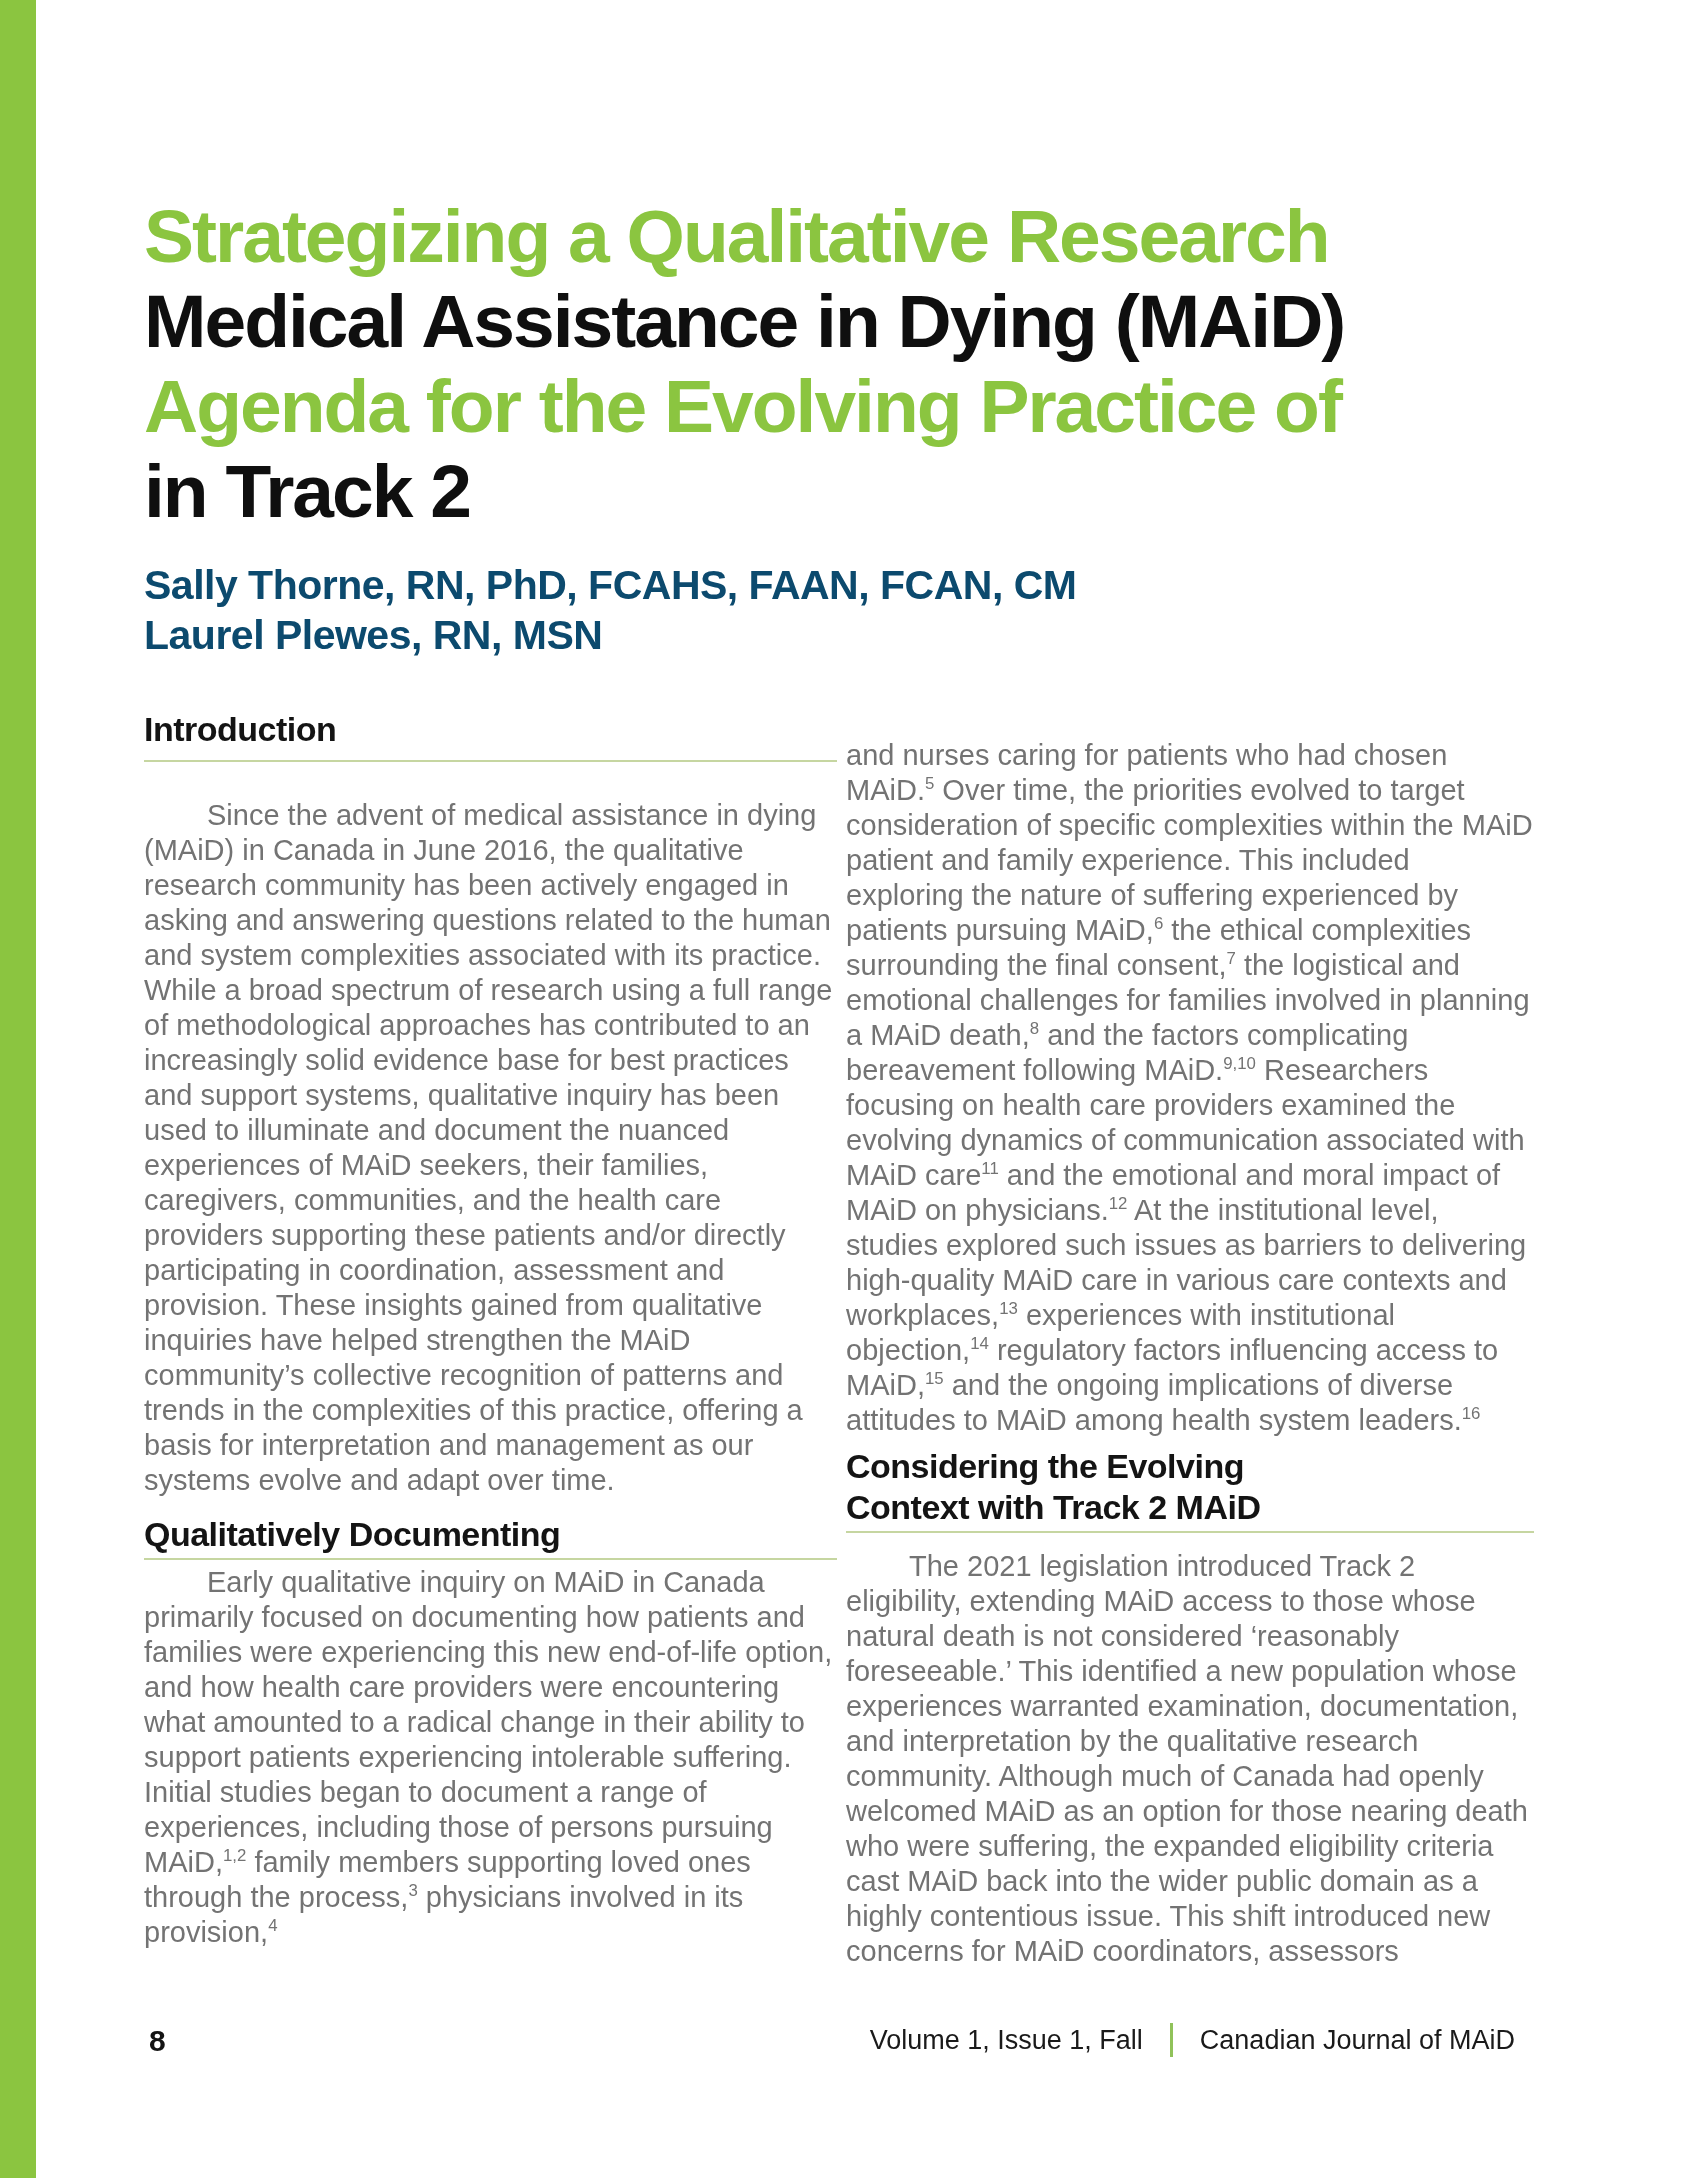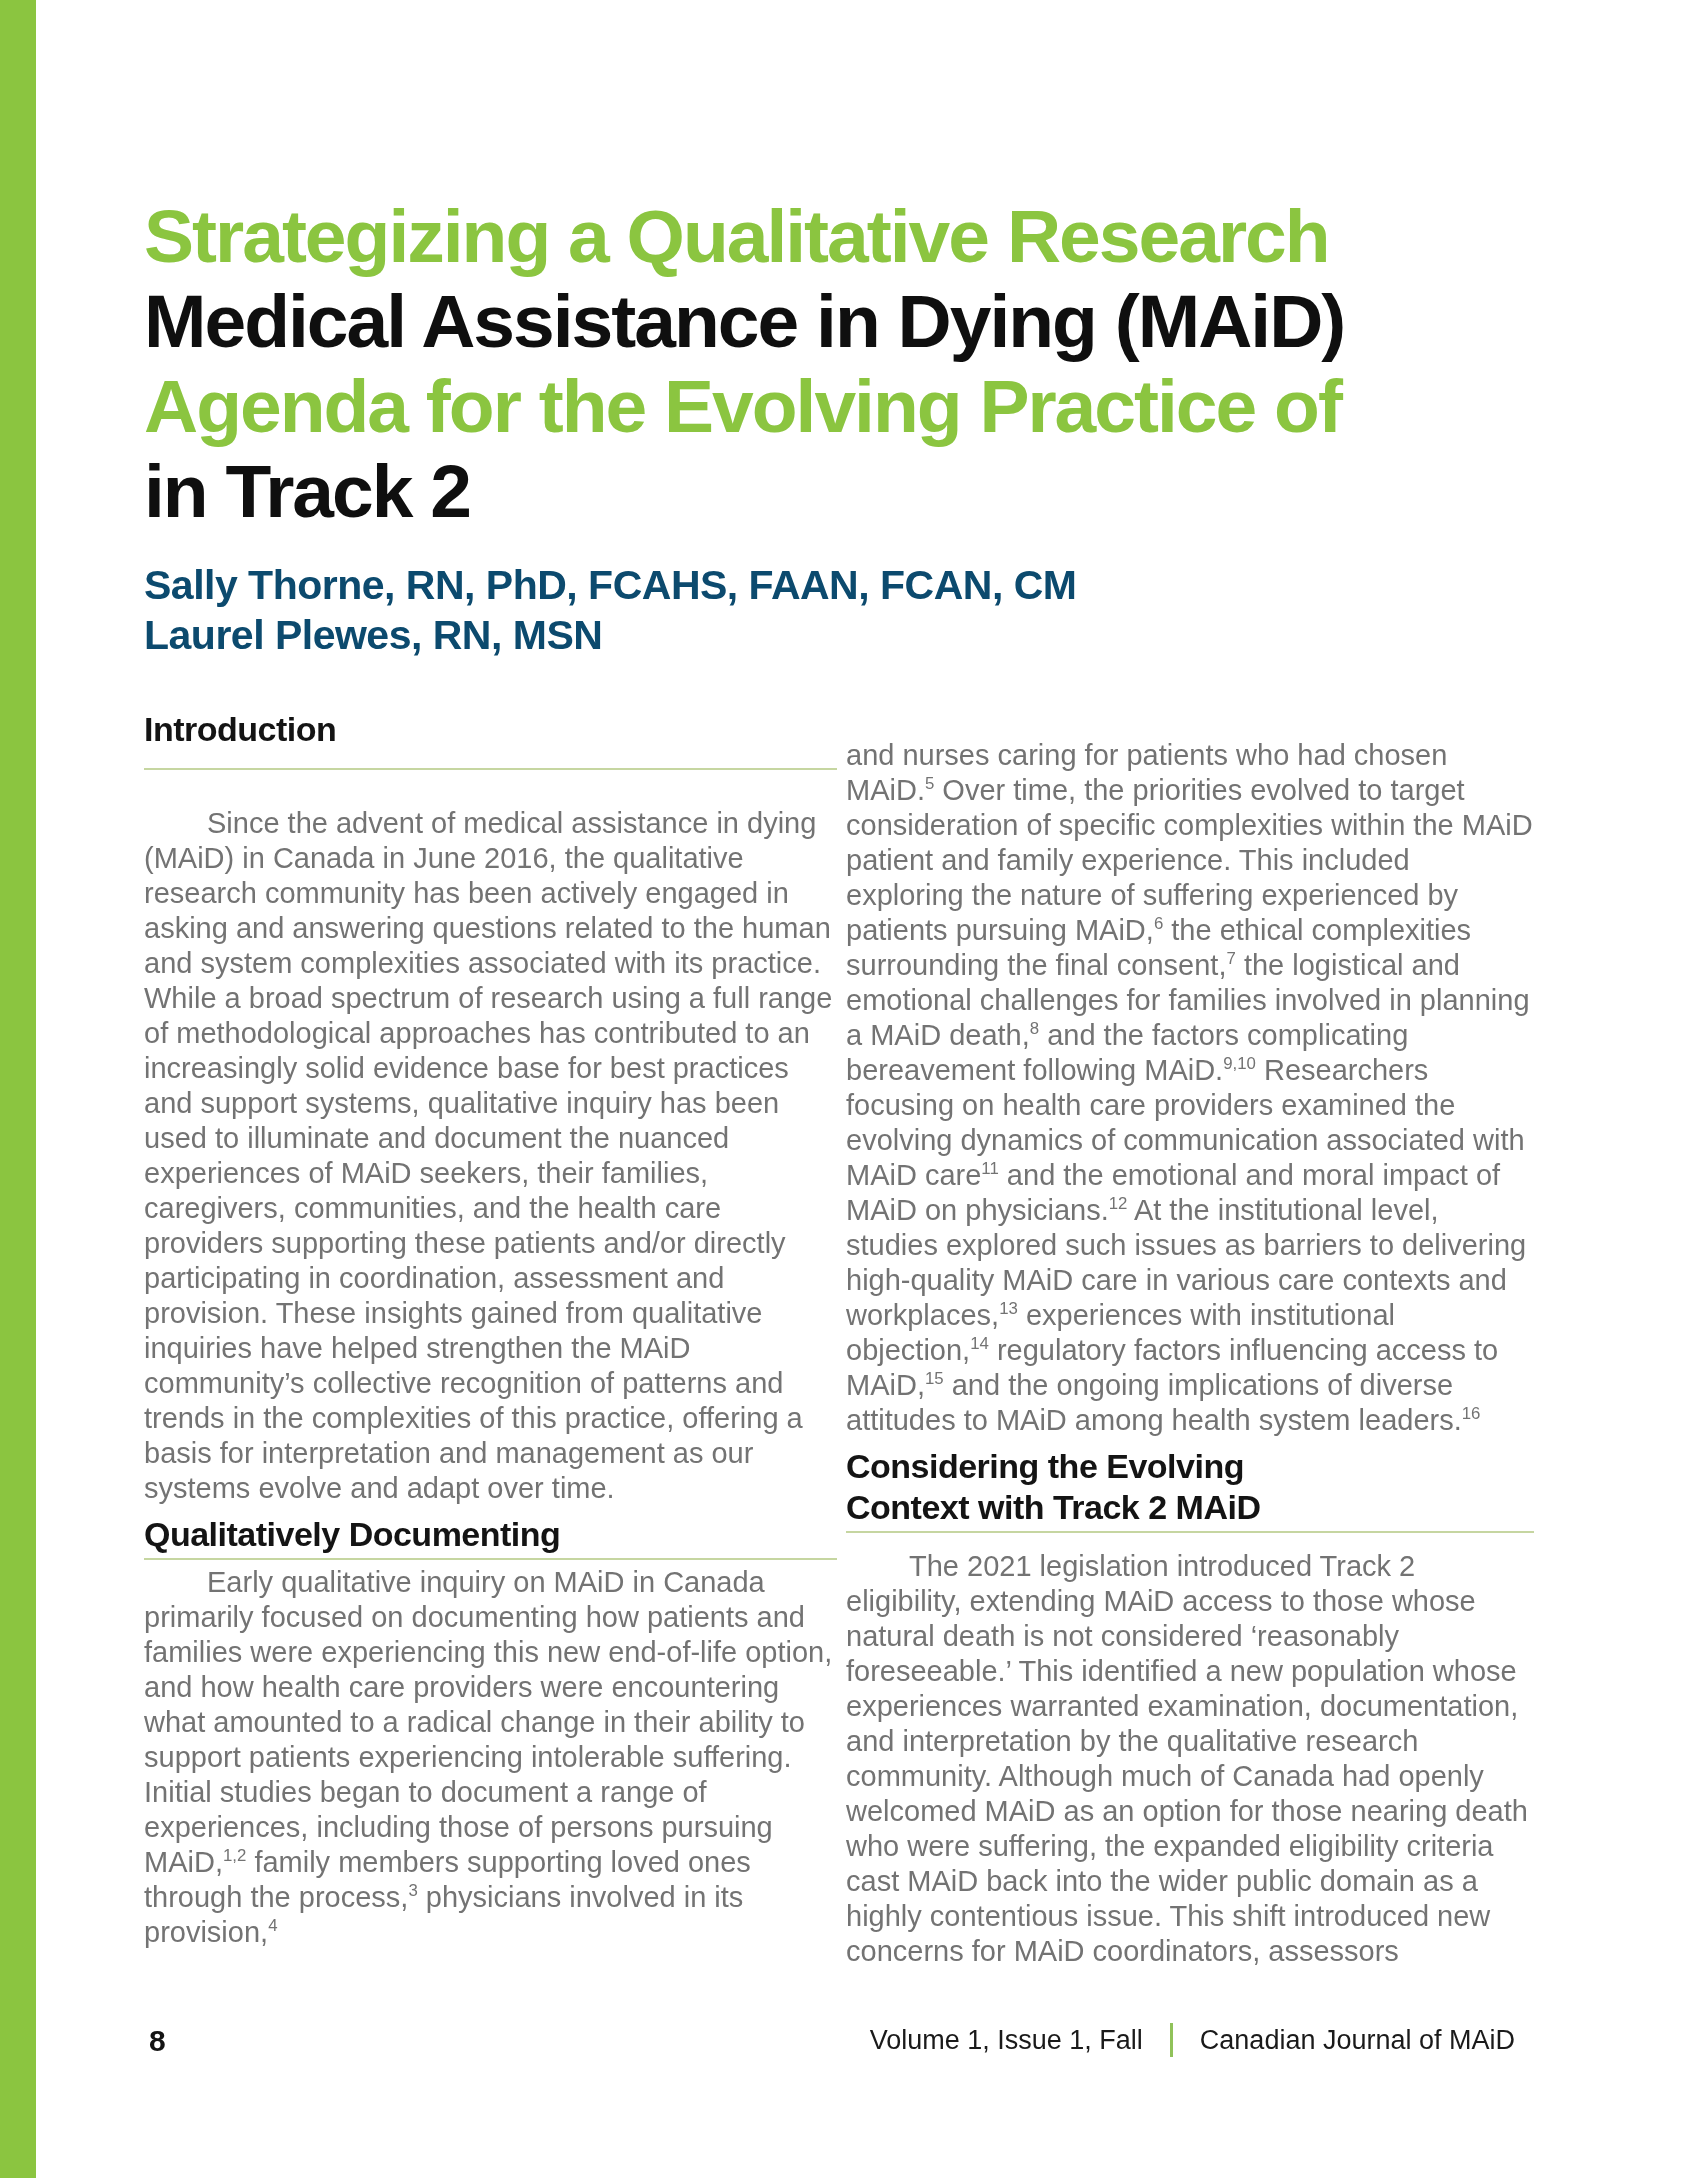--- a/index.html
+++ b/index.html
@@ -26,30 +26,30 @@
     font-weight:bold;font-size:41px;line-height:50px;letter-spacing:-0.5px;
     color:#0c4a6e;
   }
   .col{position:absolute;top:705px;}
   .col-left{left:144px;width:693px;}
   .col-right{left:846px;width:688px;}
   h2.section-heading{
     margin:4px 0 0 0;
     font-size:34px;line-height:40px;font-weight:bold;letter-spacing:-0.5px;
     color:#141414;
-    padding-bottom:19px;
+    padding-bottom:11px;
     border-bottom:2px solid var(--rule-green,#C6D6A1);
   }
   h3.section-heading{
     font-size:34px;line-height:41px;font-weight:bold;letter-spacing:-0.5px;
     color:#141414;
     padding-bottom:3px;
     border-bottom:2px solid var(--rule-green,#C6D6A1);
   }
-  .col-left h3.section-heading{margin:8px 0 0 0;}
+  .col-left h3.section-heading{margin:16px 0 0 0;}
   .col-right h3.section-heading{margin:8px 0 0 0;}
   .heading-line{display:block;}
   p.body-para{
     margin:0;
     font-size:29px;line-height:35px;
     color:#737373;
     text-align:left;
   }
   p.indent{text-indent:63px;}
   .col-left p.p1{margin-top:36px;}

